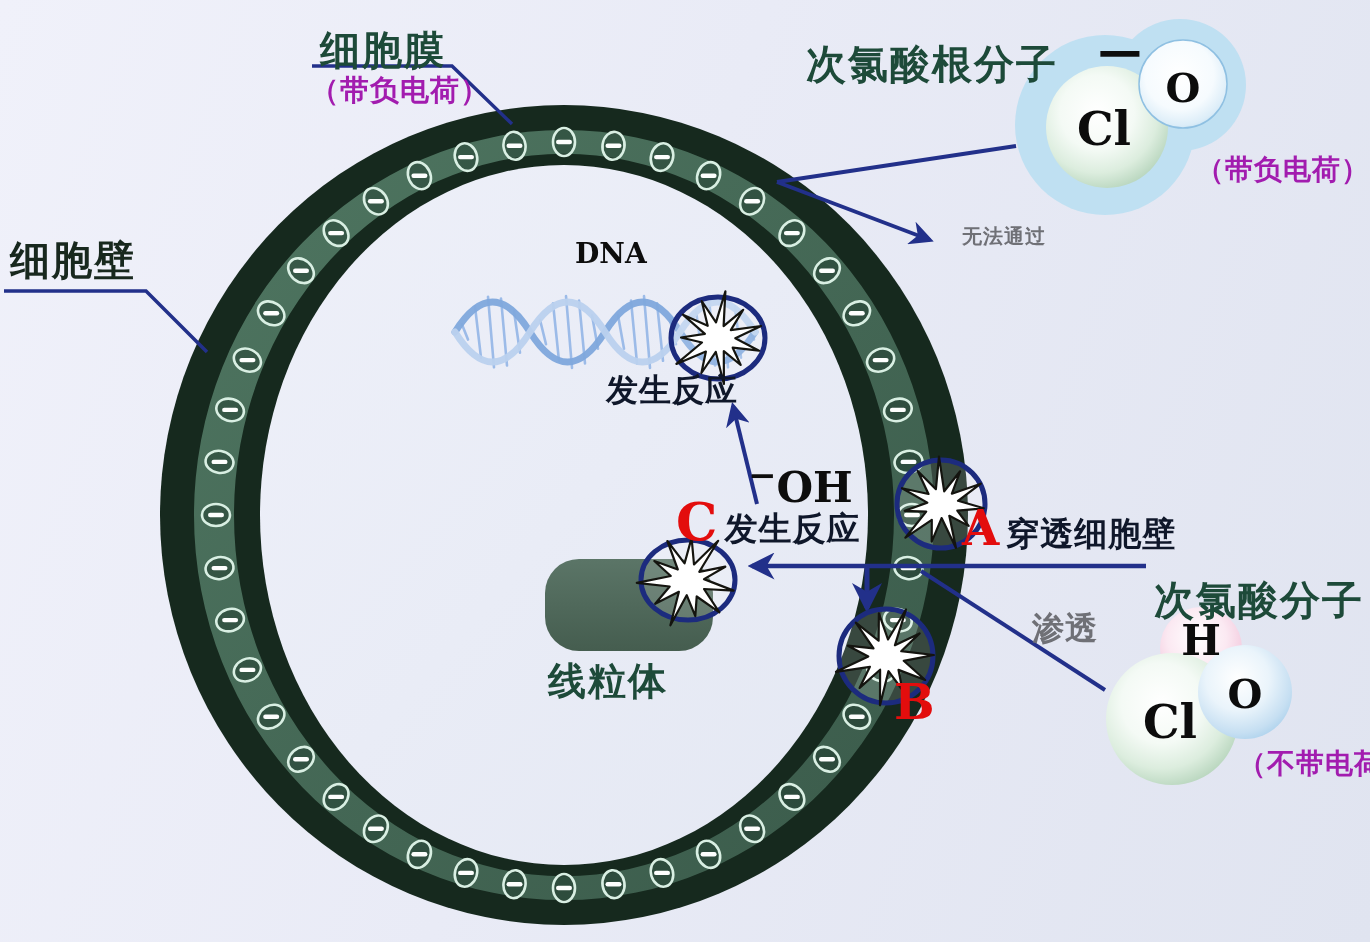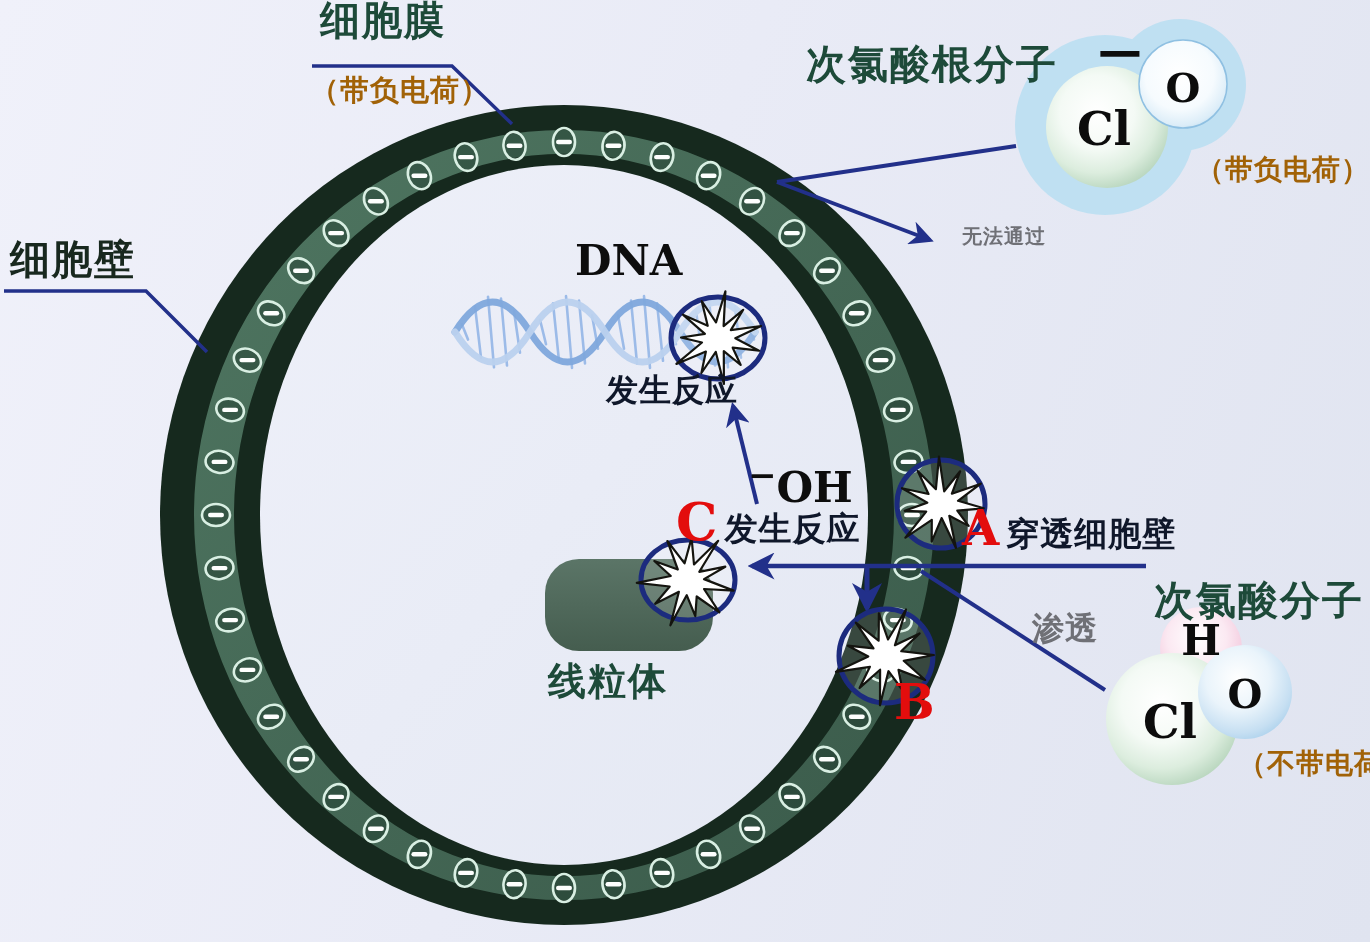--- a/index.html
+++ b/index.html
@@ -8,21 +8,21 @@
     background:linear-gradient(110deg,#f0f1fa 0%,#e9ebf6 45%,#e0e4f0 100%);
     font-family:"DejaVu Sans","Liberation Sans",sans-serif;
     overflow:hidden;
   }
   #stage{position:relative;width:1370px;height:942px;}
   #art{position:absolute;left:0;top:0;}
   .lbl{position:absolute;white-space:nowrap;line-height:1;}
   .green{color:#1d4a39;font-weight:bold;font-size:40px;letter-spacing:2px;}
   .wall{color:#18281e;}
   .gray{color:#6f7076;font-weight:bold;font-size:20px;letter-spacing:1px;}
-  .gray-sm{color:#a16207;font-weight:600;font-size:28px;letter-spacing:1px;}
+  .gray-sm{color:#a21caf;font-weight:600;font-size:28px;letter-spacing:1px;}
   .red{color:#0f172a;font-weight:bold;font-size:33px;letter-spacing:1px;}
   .red-letter{font-family:"DejaVu Serif","Liberation Serif",serif;font-size:50px;font-weight:bold;color:#e30d0d;letter-spacing:0;}
   .serif-black{font-family:"DejaVu Serif","Liberation Serif",serif;font-weight:bold;color:#0d0d0d;}
   .atom{position:absolute;transform:translate(-50%,-50%);font-family:"DejaVu Serif","Liberation Serif",serif;font-weight:bold;color:#0c0c0c;}
   .grp{display:flex;align-items:baseline;gap:7px;}
   .mito-title{font-size:38px;}
 </style>
 </head>
 <body>
 
@@ -236,30 +236,30 @@
     <circle cx="1183" cy="84" r="44" fill="url(#gradOtop)" stroke="#8fc0e2" stroke-width="1.5"></circle>
   </g>
 
   <g>
     <circle cx="1201" cy="648" r="41" fill="url(#gradPink)"></circle>
     <circle cx="1172" cy="719" r="66" fill="url(#gradGreen)"></circle>
     <circle cx="1245" cy="692" r="47" fill="url(#gradBlue)"></circle>
   </g>
 </svg>
 
-  <div class="lbl green" style="left:320px;top:0;">细胞膜</div>
+  <div class="lbl green" style="left:320px;top:30px;">细胞膜</div>
   <div class="lbl gray-sm" style="left:310px;top:76px;font-size:29px;">（带负电荷）</div>
-  <div class="lbl green wall" style="left:10px;top:240px;font-family:Liberation Serif, serif;">细胞壁</div>
+  <div class="lbl green wall" style="left:10px;top:240px;">细胞壁</div>
 
   <div class="lbl green" style="left:806px;top:44px;">次氯酸根分子</div>
   <div class="lbl serif-black" style="left:1098px;top:26px;font-size:52px;transform:scaleX(1.2);">−</div>
   <div class="lbl gray-sm" style="left:1196px;top:156px;">（带负电荷）</div>
   <div class="lbl gray" style="left:962px;top:226px;">无法通过</div>
 
-  <div class="lbl serif-black" style="left:575px;top:240px;font-size:42px;">DNA</div>
+  <div class="lbl serif-black" style="left:575px;top:240px;font-size:28px;">DNA</div>
   <div class="lbl red" style="left:606px;top:374px;font-size:32px;">发生反应</div>
 
   <div class="lbl serif-black" style="left:748px;top:434px;font-size:42px;margin-top:24px;"><span style="font-size:34px;vertical-align:15px;">−</span><span>OH</span></div>
 
   <div class="lbl grp" style="left:676px;top:496px;">
     <span class="red-letter" style="font-size:52px;">C</span>
     <span class="red">发生反应</span>
   </div>
 
   <div class="lbl grp" style="left:962px;top:504px;">

